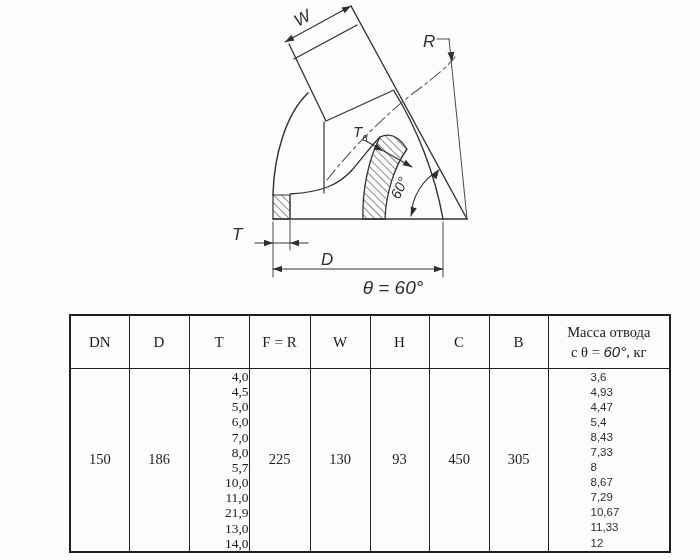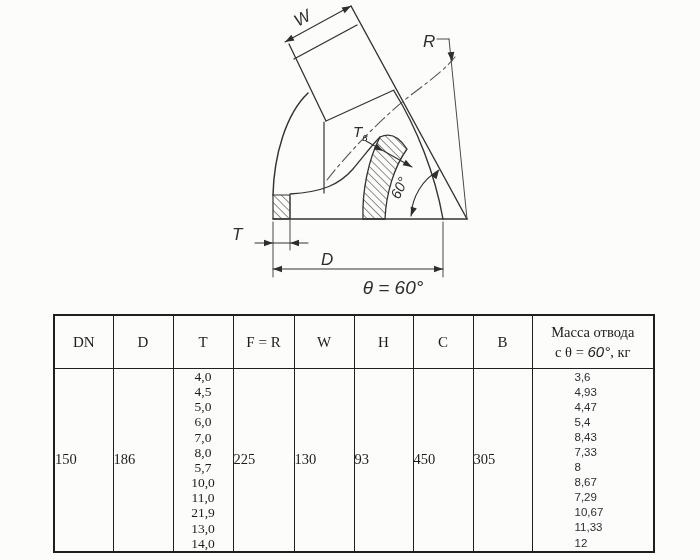--- a/index.html
+++ b/index.html
@@ -4,27 +4,27 @@
 <style>
   html,body { margin:0; padding:0; }
   body { width:700px; height:560px; font-family:"Liberation Serif", serif; }
   #page { position:relative; width:700px; height:560px; background:#fcfcfb; overflow:hidden; }
 
   
   #figure-svg { position:absolute; left:0; top:0; }
   .draw-label { font-family:"Liberation Sans", sans-serif; font-style:italic; fill:#2e2e2e; }
 
   
-  .table-wrap { position:absolute; left:53px; top:314px; }
+  .table-wrap { position:absolute; left:69px; top:314px; }
   table.spec-table { border-collapse:collapse; table-layout:fixed; width:600px; color:#1c1c1c; border:2px solid #1f1f1f; }
   table.spec-table th, table.spec-table td { border:1px solid #1f1f1f; padding:0; }
   table.spec-table th { height:52px; font-weight:normal; font-size:15px; text-align:center; vertical-align:middle; }
-  td.val { font-size:14.5px; vertical-align:middle; }
+  td.val { text-align:center; font-size:14.5px; vertical-align:middle; }
   td.list-col { vertical-align:top; }
-  .num-list div { height:15.16px; line-height:15.16px; font-size:13.5px; text-align:center; }
+  .num-list div { height:15.16px; line-height:15.16px; font-size:13.5px; text-align:right; }
   .mass-list { padding-top:1px; }
   .mass-list div { height:15.05px; line-height:15.05px; text-align:left; padding-left:42px;
                    font-family:"Liberation Sans", sans-serif; font-weight:400; font-size:11.5px; color:#2c2c34; }
   .mass-header-line { line-height:19px; font-size:14.5px; }
   .angle-italic { font-family:"Liberation Sans", sans-serif; font-style:italic; font-size:15px; }
 </style>
 </head>
 <body>
 
 <div id="page">

